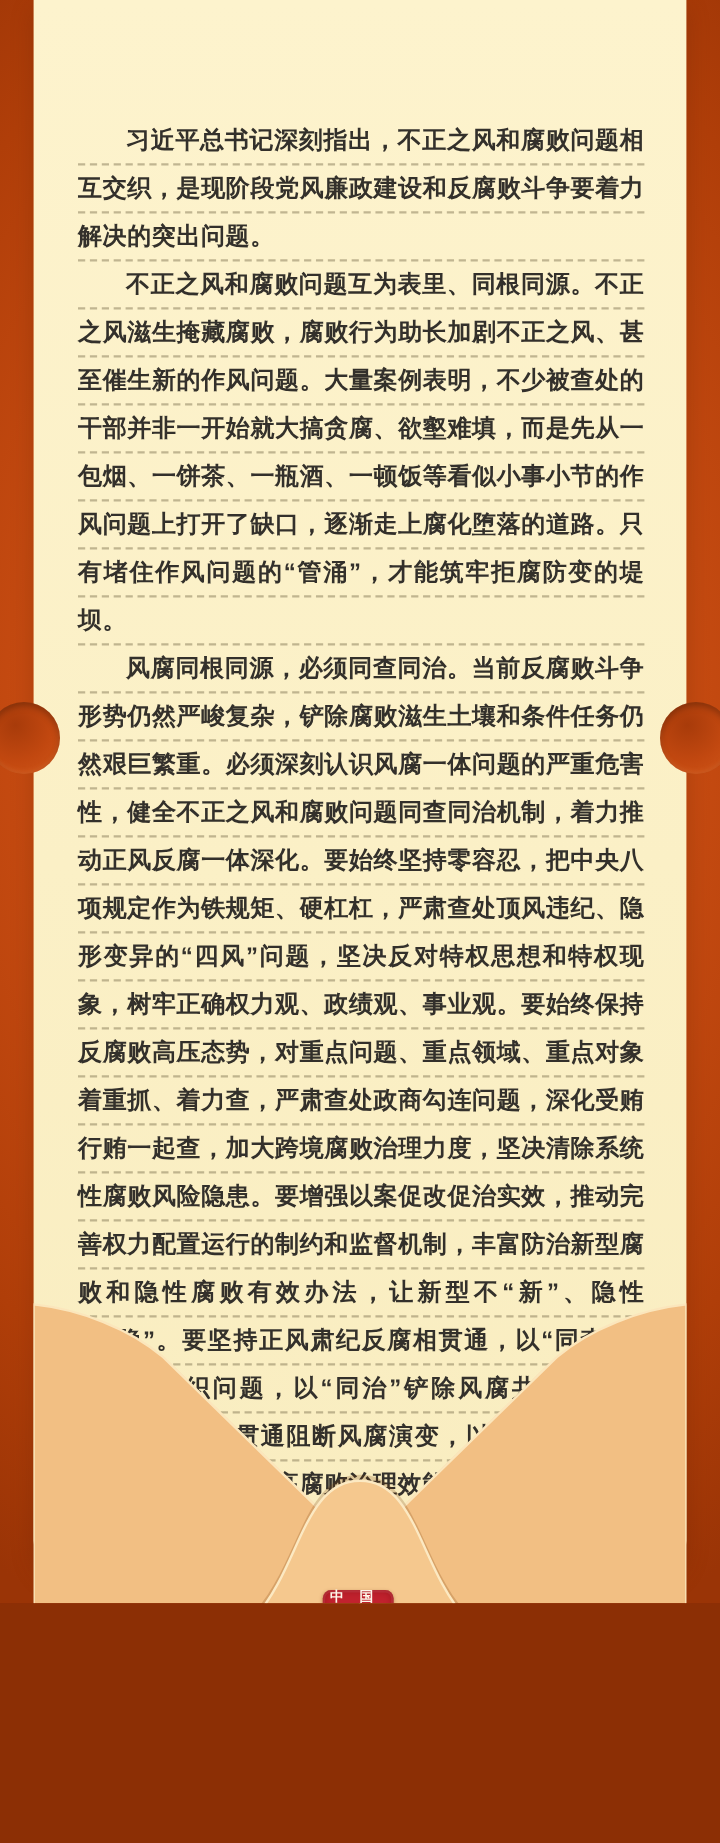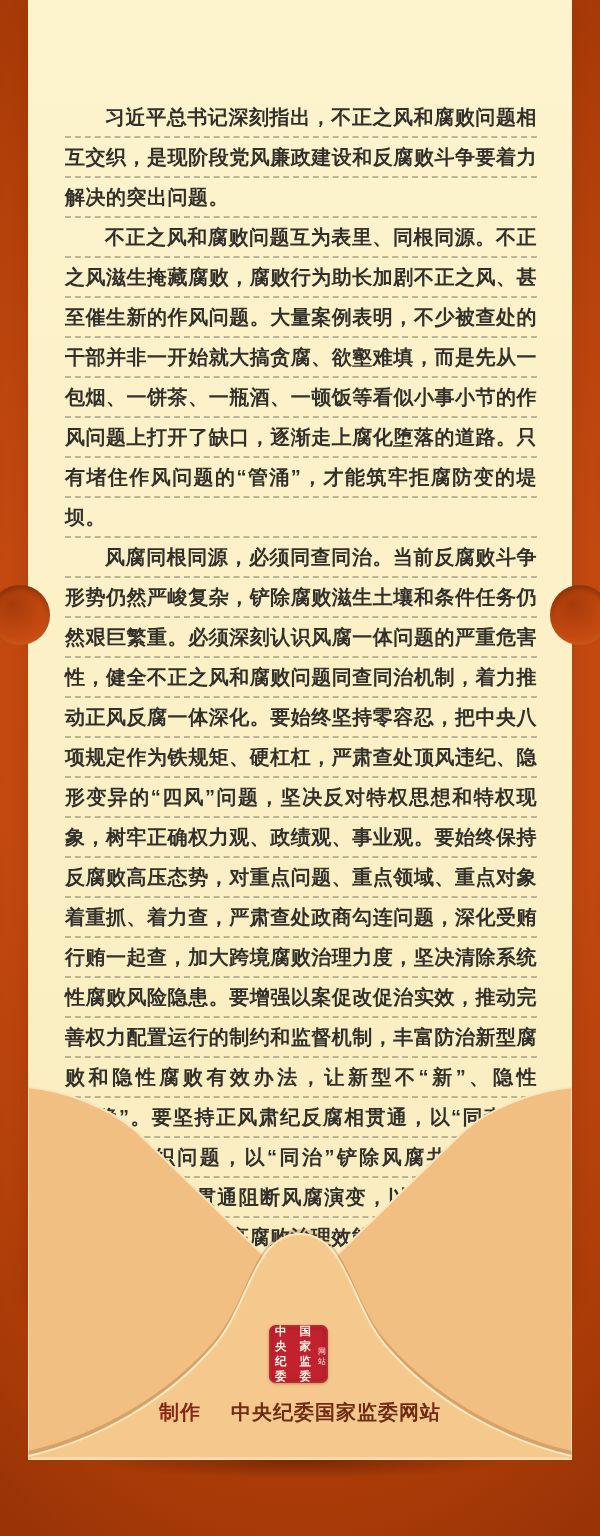--- a/index.html
+++ b/index.html
@@ -1,17 +1,17 @@
 <!DOCTYPE html>
 <html><head>
 <meta charset="utf-8">
 <style>
   html,body{margin:0;padding:0;background:#8c2f05;}
   .stage{
-    position:relative;width:600px;height:1536px;margin:0 auto;overflow:hidden;
+    position:relative;width:600px;height:1336px;margin:0 auto;overflow:hidden;
     background:radial-gradient(95% 62% at 50% 45%, #d65a1c 0%, #c84c12 45%, #b03e09 78%, #9a3406 100%);
     font-family:"Liberation Sans","DejaVu Sans",sans-serif;
     text-decoration:underline;
   }
   
   .paper{
     position:absolute;left:28px;top:0;width:544px;height:1310px;
     background:linear-gradient(180deg,#fdf3cd 0%,#fbf0c6 55%,#f9edc0 100%);
     border-radius:0 0 26px 26px;
     box-shadow:0 8px 18px rgba(100,35,0,.28);

